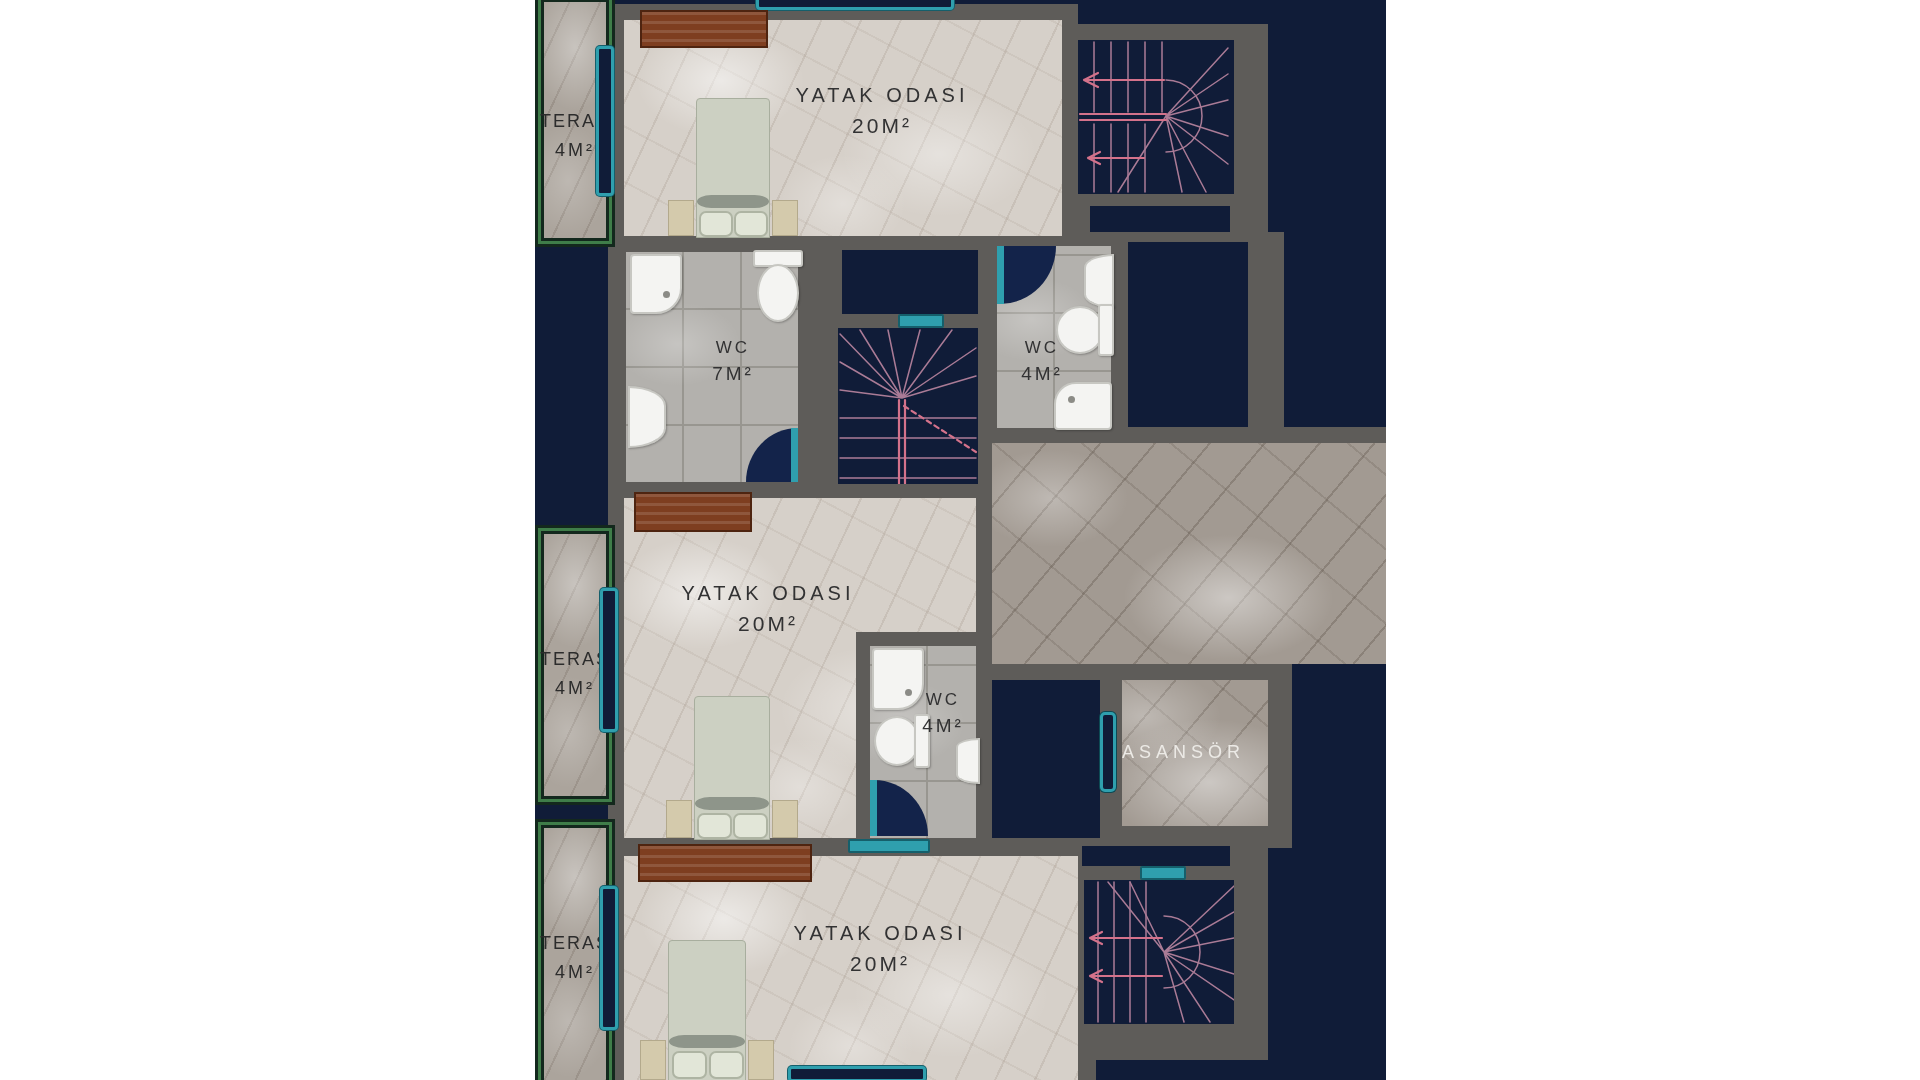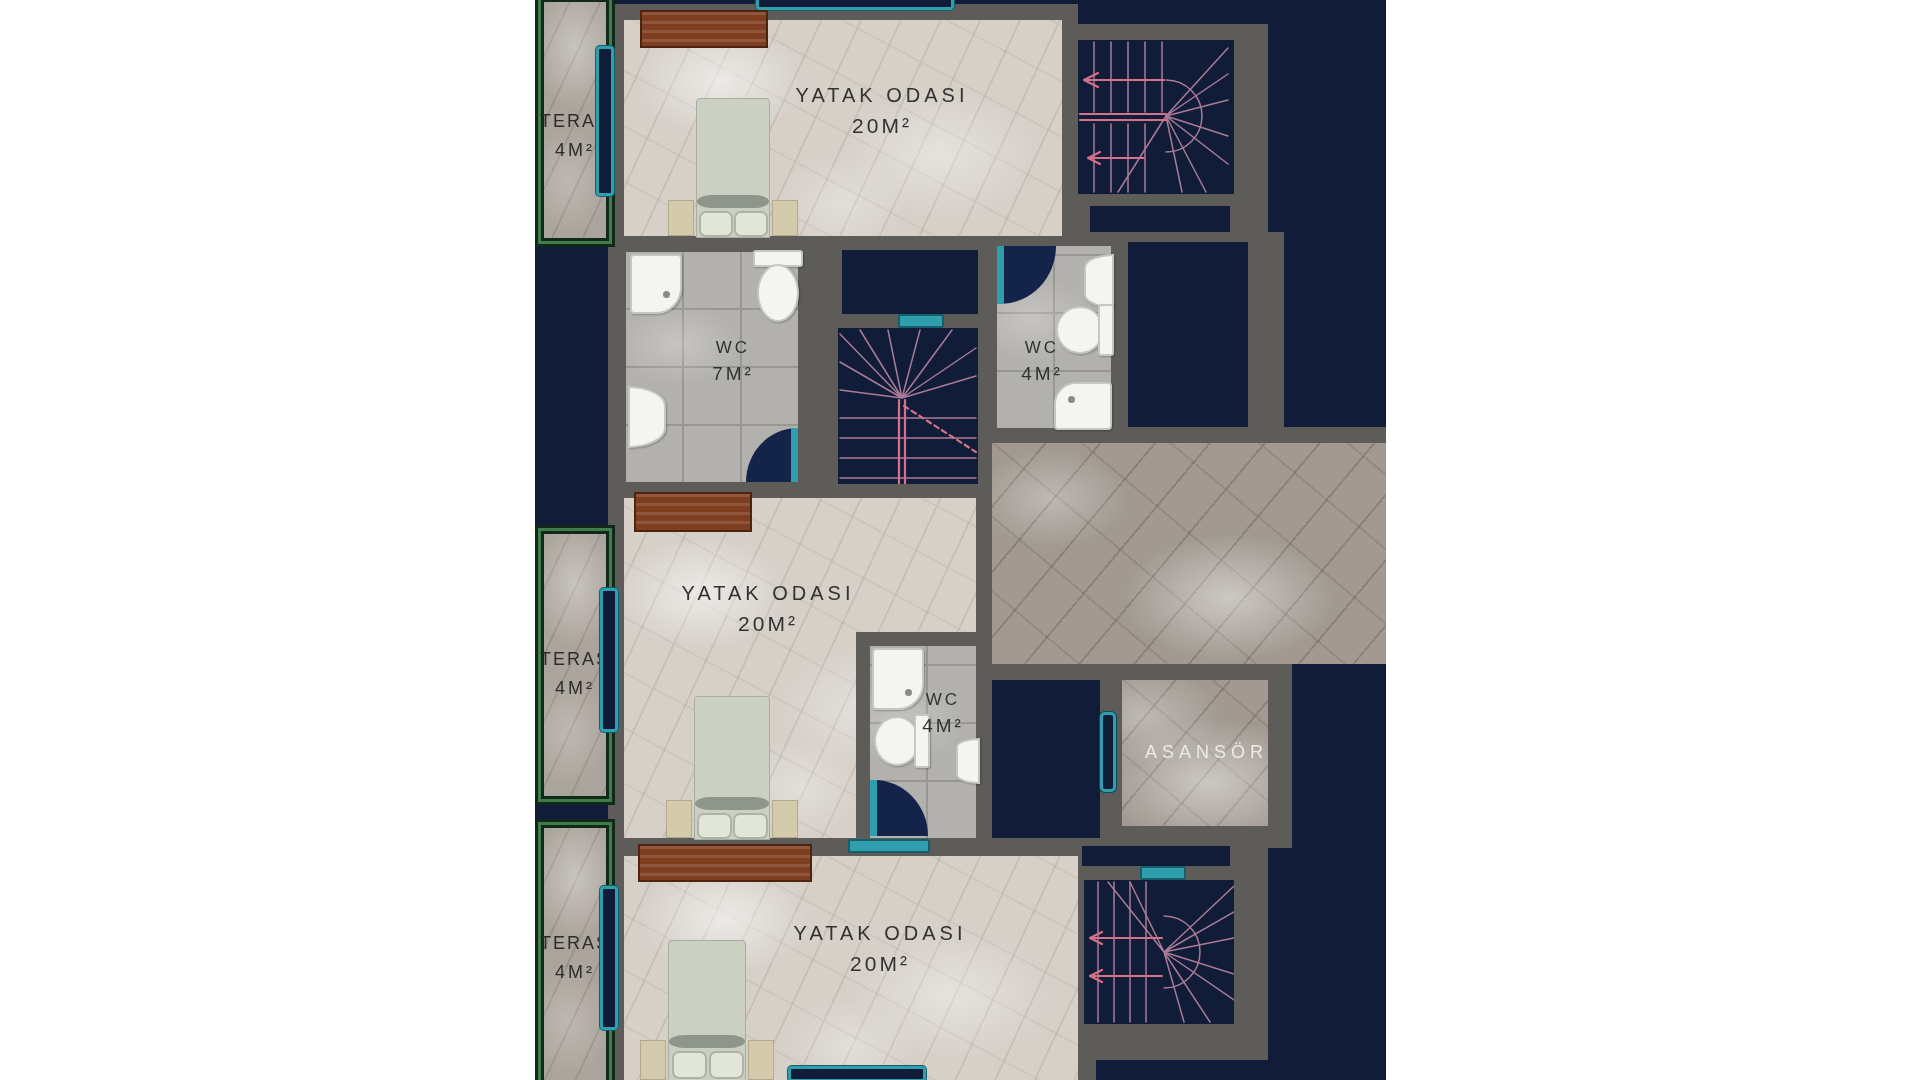--- a/index.html
+++ b/index.html
@@ -71,21 +71,21 @@
 
   
   .room-label{position:absolute;display:flex;flex-direction:column;align-items:center;gap:7px;
      color:#323233;font-size:20px;font-weight:500;letter-spacing:4px;white-space:nowrap;}
   .room-label .area{font-size:21px;letter-spacing:3px;}
   .wc-label{font-size:17px;gap:5px;letter-spacing:3px;}
   .wc-label .area{font-size:19px;}
   .teras-label{font-size:18px;letter-spacing:2px;gap:8px;color:#2c2c2c;}
   .teras-label .area{font-size:18px;}
   .lift-label{position:absolute;color:#eceae6;font-size:18px;letter-spacing:5px;font-weight:500;
-     text-align:right;white-space:nowrap;}
+     text-align:left;white-space:nowrap;}
 
   
   .stair-svg{position:absolute;}
   .s-muted{stroke:#aa7b96;stroke-width:1.5;fill:none;stroke-linecap:round;}
   .s-bright{stroke:#d4728b;stroke-width:2.2;fill:none;stroke-linecap:round;}
   .s-dash{stroke-dasharray:5 4;}
 </style>
 </head>
 <body>
 

